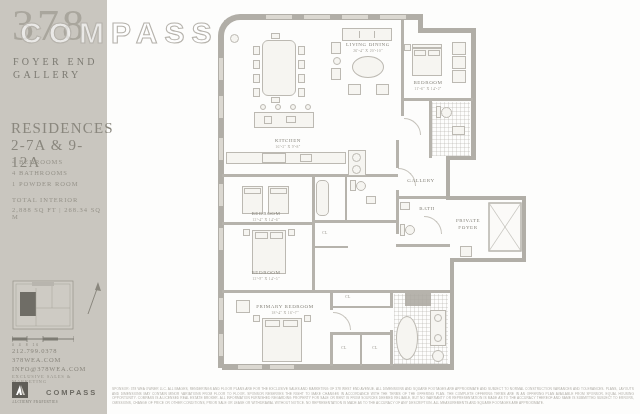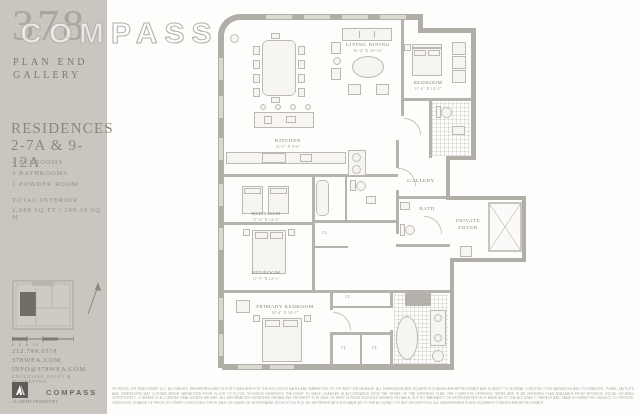--- a/index.html
+++ b/index.html
@@ -52,21 +52,21 @@
        line-height:1.45;color:#b2afa8;text-align:justify;
        font-family:"Liberation Sans",sans-serif;letter-spacing:.1px;}
 </style>
 </head>
 <body>
 
 <div class="page">
 
   <div class="sidebar">
     <div class="logo-num">378</div>
-    <div class="logo-l1">PLAN END</div>
+    <div class="logo-l1">FOYER END</div>
     <div class="logo-l2">GALLERY</div>
 
     <div class="res1">RESIDENCES</div>
     <div class="res2">2-7A &amp; 9-12A</div>
 
     <div class="feat" style="top:158px">4 BEDROOMS</div>
     <div class="feat" style="top:169px">4 BATHROOMS</div>
     <div class="feat" style="top:180px">1 POWDER ROOM</div>
 
     <div class="tot" style="top:196px">TOTAL INTERIOR</div>

